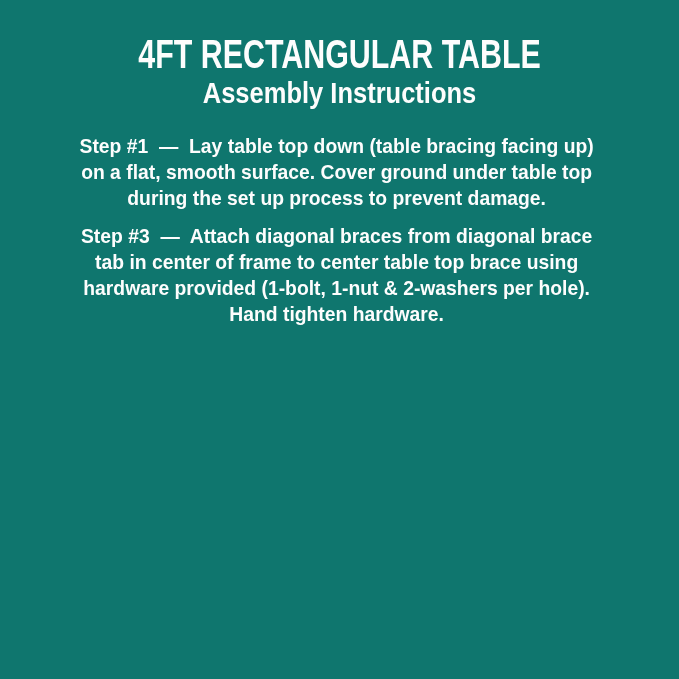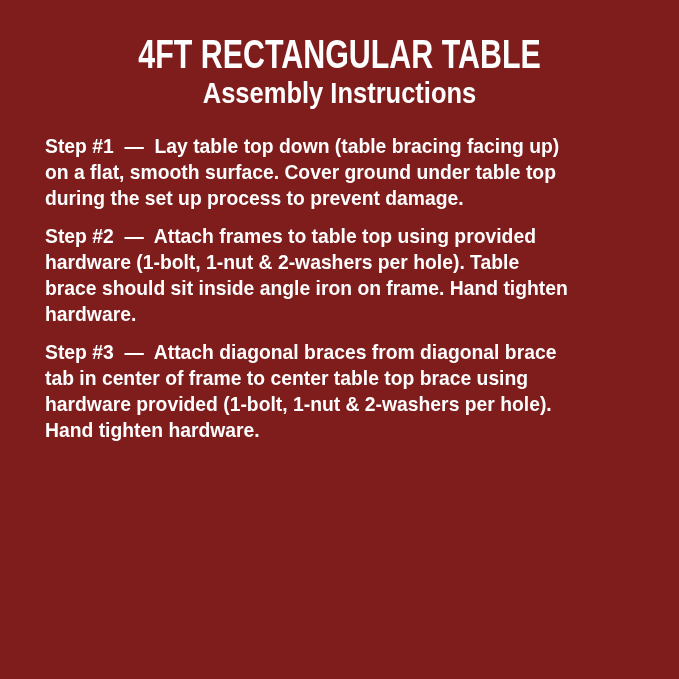--- a/index.html
+++ b/index.html
@@ -35,51 +35,46 @@
     line-height: 30px;
     transform: scaleX(0.85);
     transform-origin: 50% 50%;
     white-space: pre;
   }
   .steps {
     padding: 25px 0 0 45px;
   }
   .step {
     margin: 0 0 12px 0;
+    text-align: center;
   }
   .line {
     display: block;
     font-size: 21px;
     line-height: 26px;
     white-space: pre;
     transform: scaleX(0.92);
     transform-origin: 0 50%;
   }
 </style>
 </head>
 <body>
 
-<div class="page" style="background: #7f1d1d; color: rgb(253, 253, 253);">
+<div class="page" style="background: #0f766e; color: rgb(253, 253, 253);">
   <header class="header">
     <h1 class="title">4FT RECTANGULAR TABLE</h1>
     <h2 class="subtitle">Assembly Instructions</h2>
   </header>
 
   <main class="steps">
     <p class="step">
       <span class="line">Step #1  —  Lay table top down (table bracing facing up)</span>
       <span class="line">on a flat, smooth surface. Cover ground under table top</span>
       <span class="line">during the set up process to prevent damage.</span>
     </p>
     <p class="step">
-      <span class="line">Step #2  —  Attach frames to table top using provided</span>
-      <span class="line">hardware (1-bolt, 1-nut &amp; 2-washers per hole). Table</span>
-      <span class="line">brace should sit inside angle iron on frame. Hand tighten</span>
-      <span class="line">hardware.</span>
-    </p>
-    <p class="step">
       <span class="line">Step #3  —  Attach diagonal braces from diagonal brace</span>
       <span class="line">tab in center of frame to center table top brace using</span>
       <span class="line">hardware provided (1-bolt, 1-nut &amp; 2-washers per hole).</span>
       <span class="line">Hand tighten hardware.</span>
     </p>
   </main>
 </div>
 
 </body></html>

